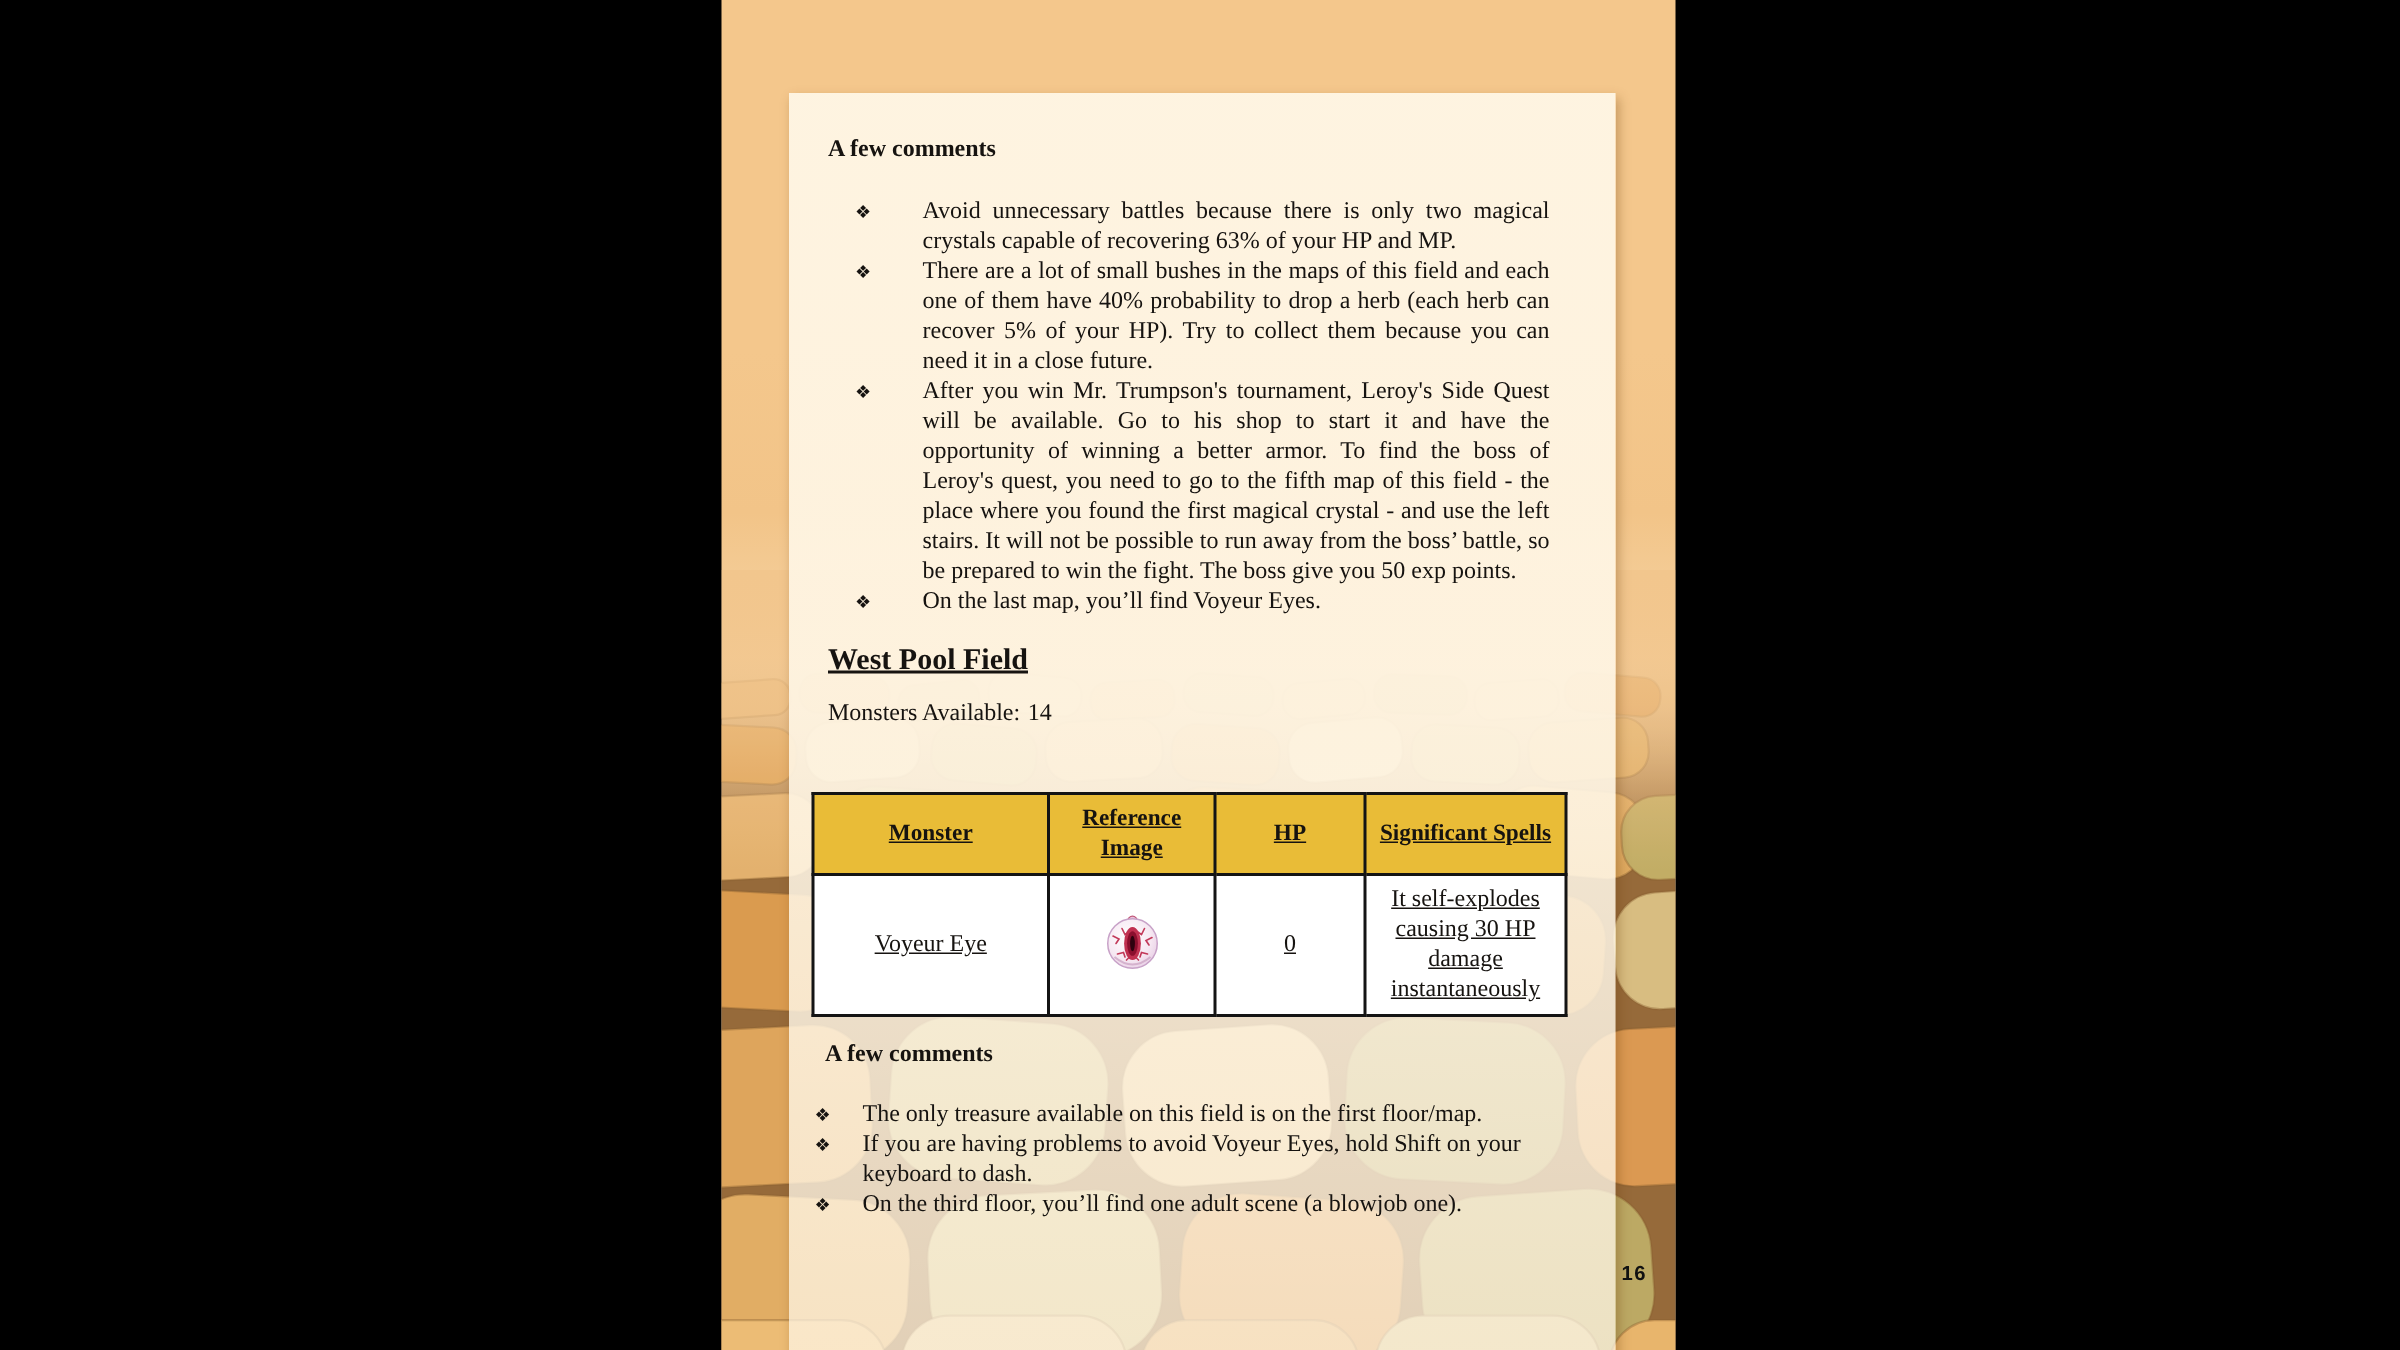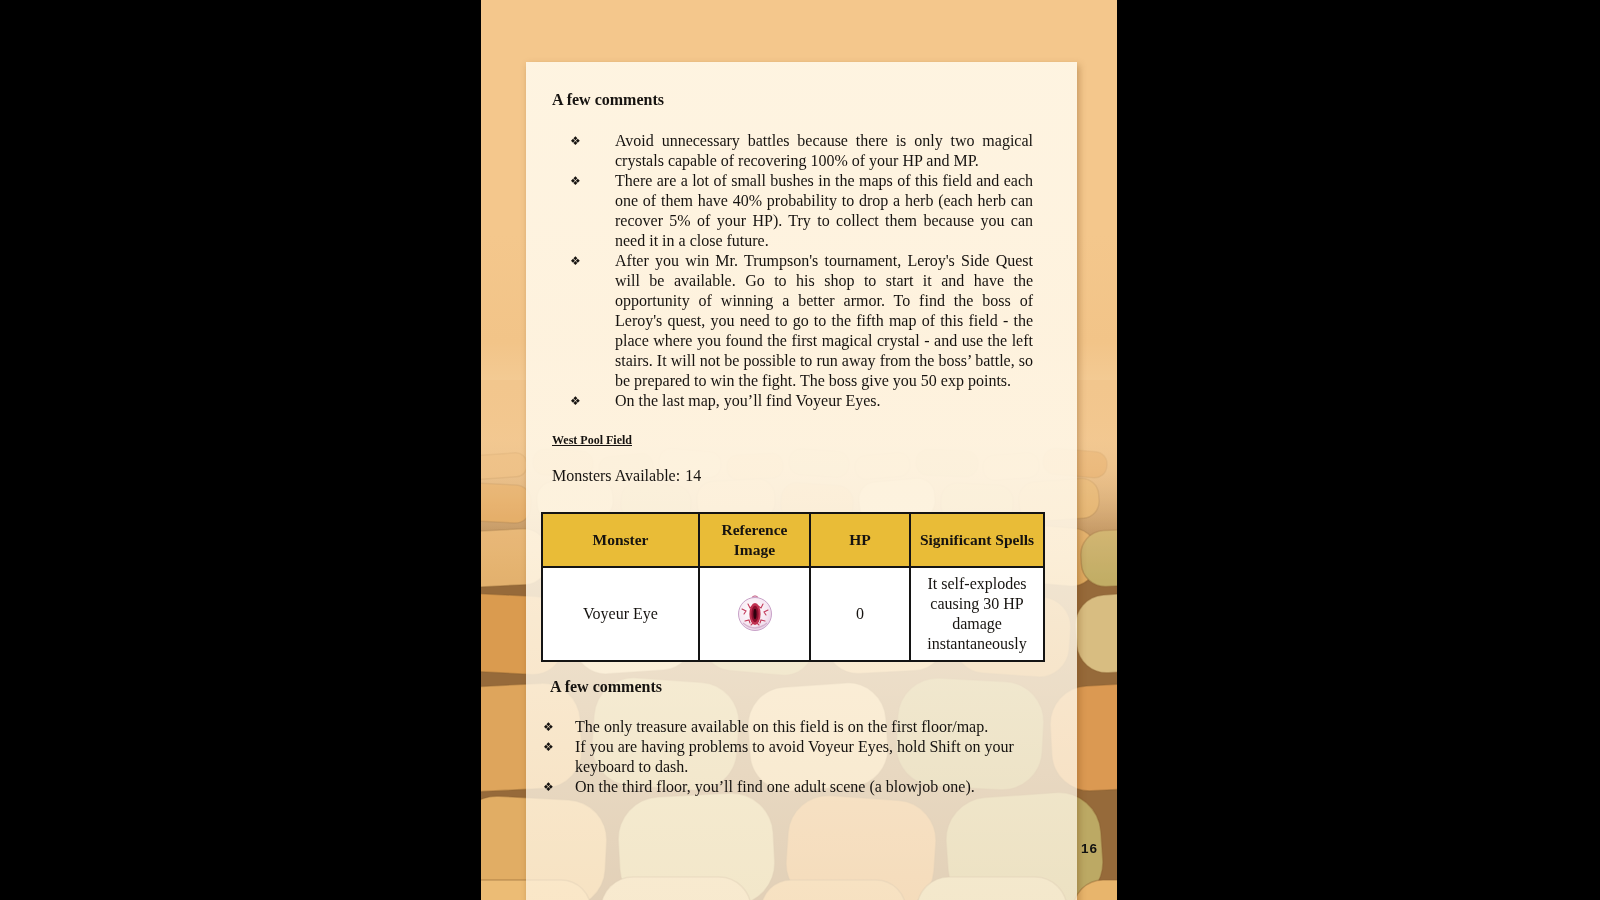--- a/index.html
+++ b/index.html
@@ -11,25 +11,25 @@
     padding:28px 44px 0 26px;
     background:linear-gradient(180deg,rgba(255,247,231,0.93) 0%,rgba(255,247,231,0.88) 55%,rgba(255,247,231,0.70) 100%);
     box-shadow:2px 3px 7px rgba(110,62,15,0.35);
     color:#161310;font-size:16px;line-height:20px;}
   .h-comments{font-weight:bold;font-size:16px;line-height:20px;}
   .bullets-top{margin-top:21px;}
   .bullet{display:flex;align-items:flex-start;}
   .bullet .marker{flex:0 0 63px;box-sizing:border-box;padding-left:18px;
     font-family:"DejaVu Sans",sans-serif;font-size:12px;line-height:20px;}
   .bullet .btext{flex:1;text-align:justify;}
-  .field-title{margin-top:19px;font-weight:bold;font-size:12px;text-decoration:underline;}
+  .field-title{margin-top:19px;font-weight:bold;font-size:20px;text-decoration:underline;}
   .stat-line{margin-top:16px;}
   .stat-line.first{margin-top:22px;}
   .stat-val{margin-left:5px;}
-  table.monsters{border-collapse:collapse;table-layout:fixed;width:502px;margin-left:-11px;margin-top:26px;}
+  table.monsters{border-collapse:collapse;table-layout:fixed;width:502px;margin-left:-11px;margin-top:42px;text-decoration:underline;}
   table.monsters th,table.monsters td{border:2px solid #141414;text-align:center;vertical-align:middle;}
   table.monsters th{background:#e9bc37;font-weight:bold;font-size:15.5px;line-height:20px;padding:6px 4px;}
   table.monsters td{background:#ffffff;font-size:16px;line-height:20px;padding:6px 4px;}
   .bottom-section{margin-left:-9px;margin-right:2px;margin-top:15px;}
   .bottom-section .h-comments{margin-left:7px;}
   .bullets-bottom{margin-top:20px;}
   .bullets-bottom .marker{flex:0 0 32px;padding-left:0;}
   .bullets-bottom .btext{text-align:left;}
   .page-number{position:absolute;left:600px;top:841px;font-family:"Liberation Sans",sans-serif;
     font-weight:bold;font-size:13.5px;color:#111;letter-spacing:1px;text-align:center;}
@@ -112,21 +112,21 @@
     <rect x="0" y="0" width="636" height="520" fill="#efc08a" opacity="0.12"></rect>
   </svg>
 
   <div class="doc-page">
 
     <div class="h-comments">A few comments</div>
 
     <div class="bullets-top">
       <div class="bullet">
         <span class="marker">❖</span>
-        <div class="btext">Avoid unnecessary battles because there is only two magical crystals capable of recovering 100% of your HP and MP.</div>
+        <div class="btext">Avoid unnecessary battles because there is only two magical crystals capable of recovering 63% of your HP and MP.</div>
       </div>
       <div class="bullet">
         <span class="marker">❖</span>
         <div class="btext">There are a lot of small bushes in the maps of this field and each one of them have 40% probability to drop a herb (each herb can recover 5% of your HP). Try to collect them because you can need it in a close future.</div>
       </div>
       <div class="bullet">
         <span class="marker">❖</span>
         <div class="btext">After you win Mr. Trumpson's tournament, Leroy's Side Quest will be available. Go to his shop to start it and have the opportunity of winning a better armor. To find the boss of Leroy's quest, you need to go to the fifth map of this field - the place where you found the first magical crystal - and use the left stairs. It will not be possible to run away from the boss’ battle, so be prepared to win the fight. The boss give you 50 exp points.</div>
       </div>
       <div class="bullet">

